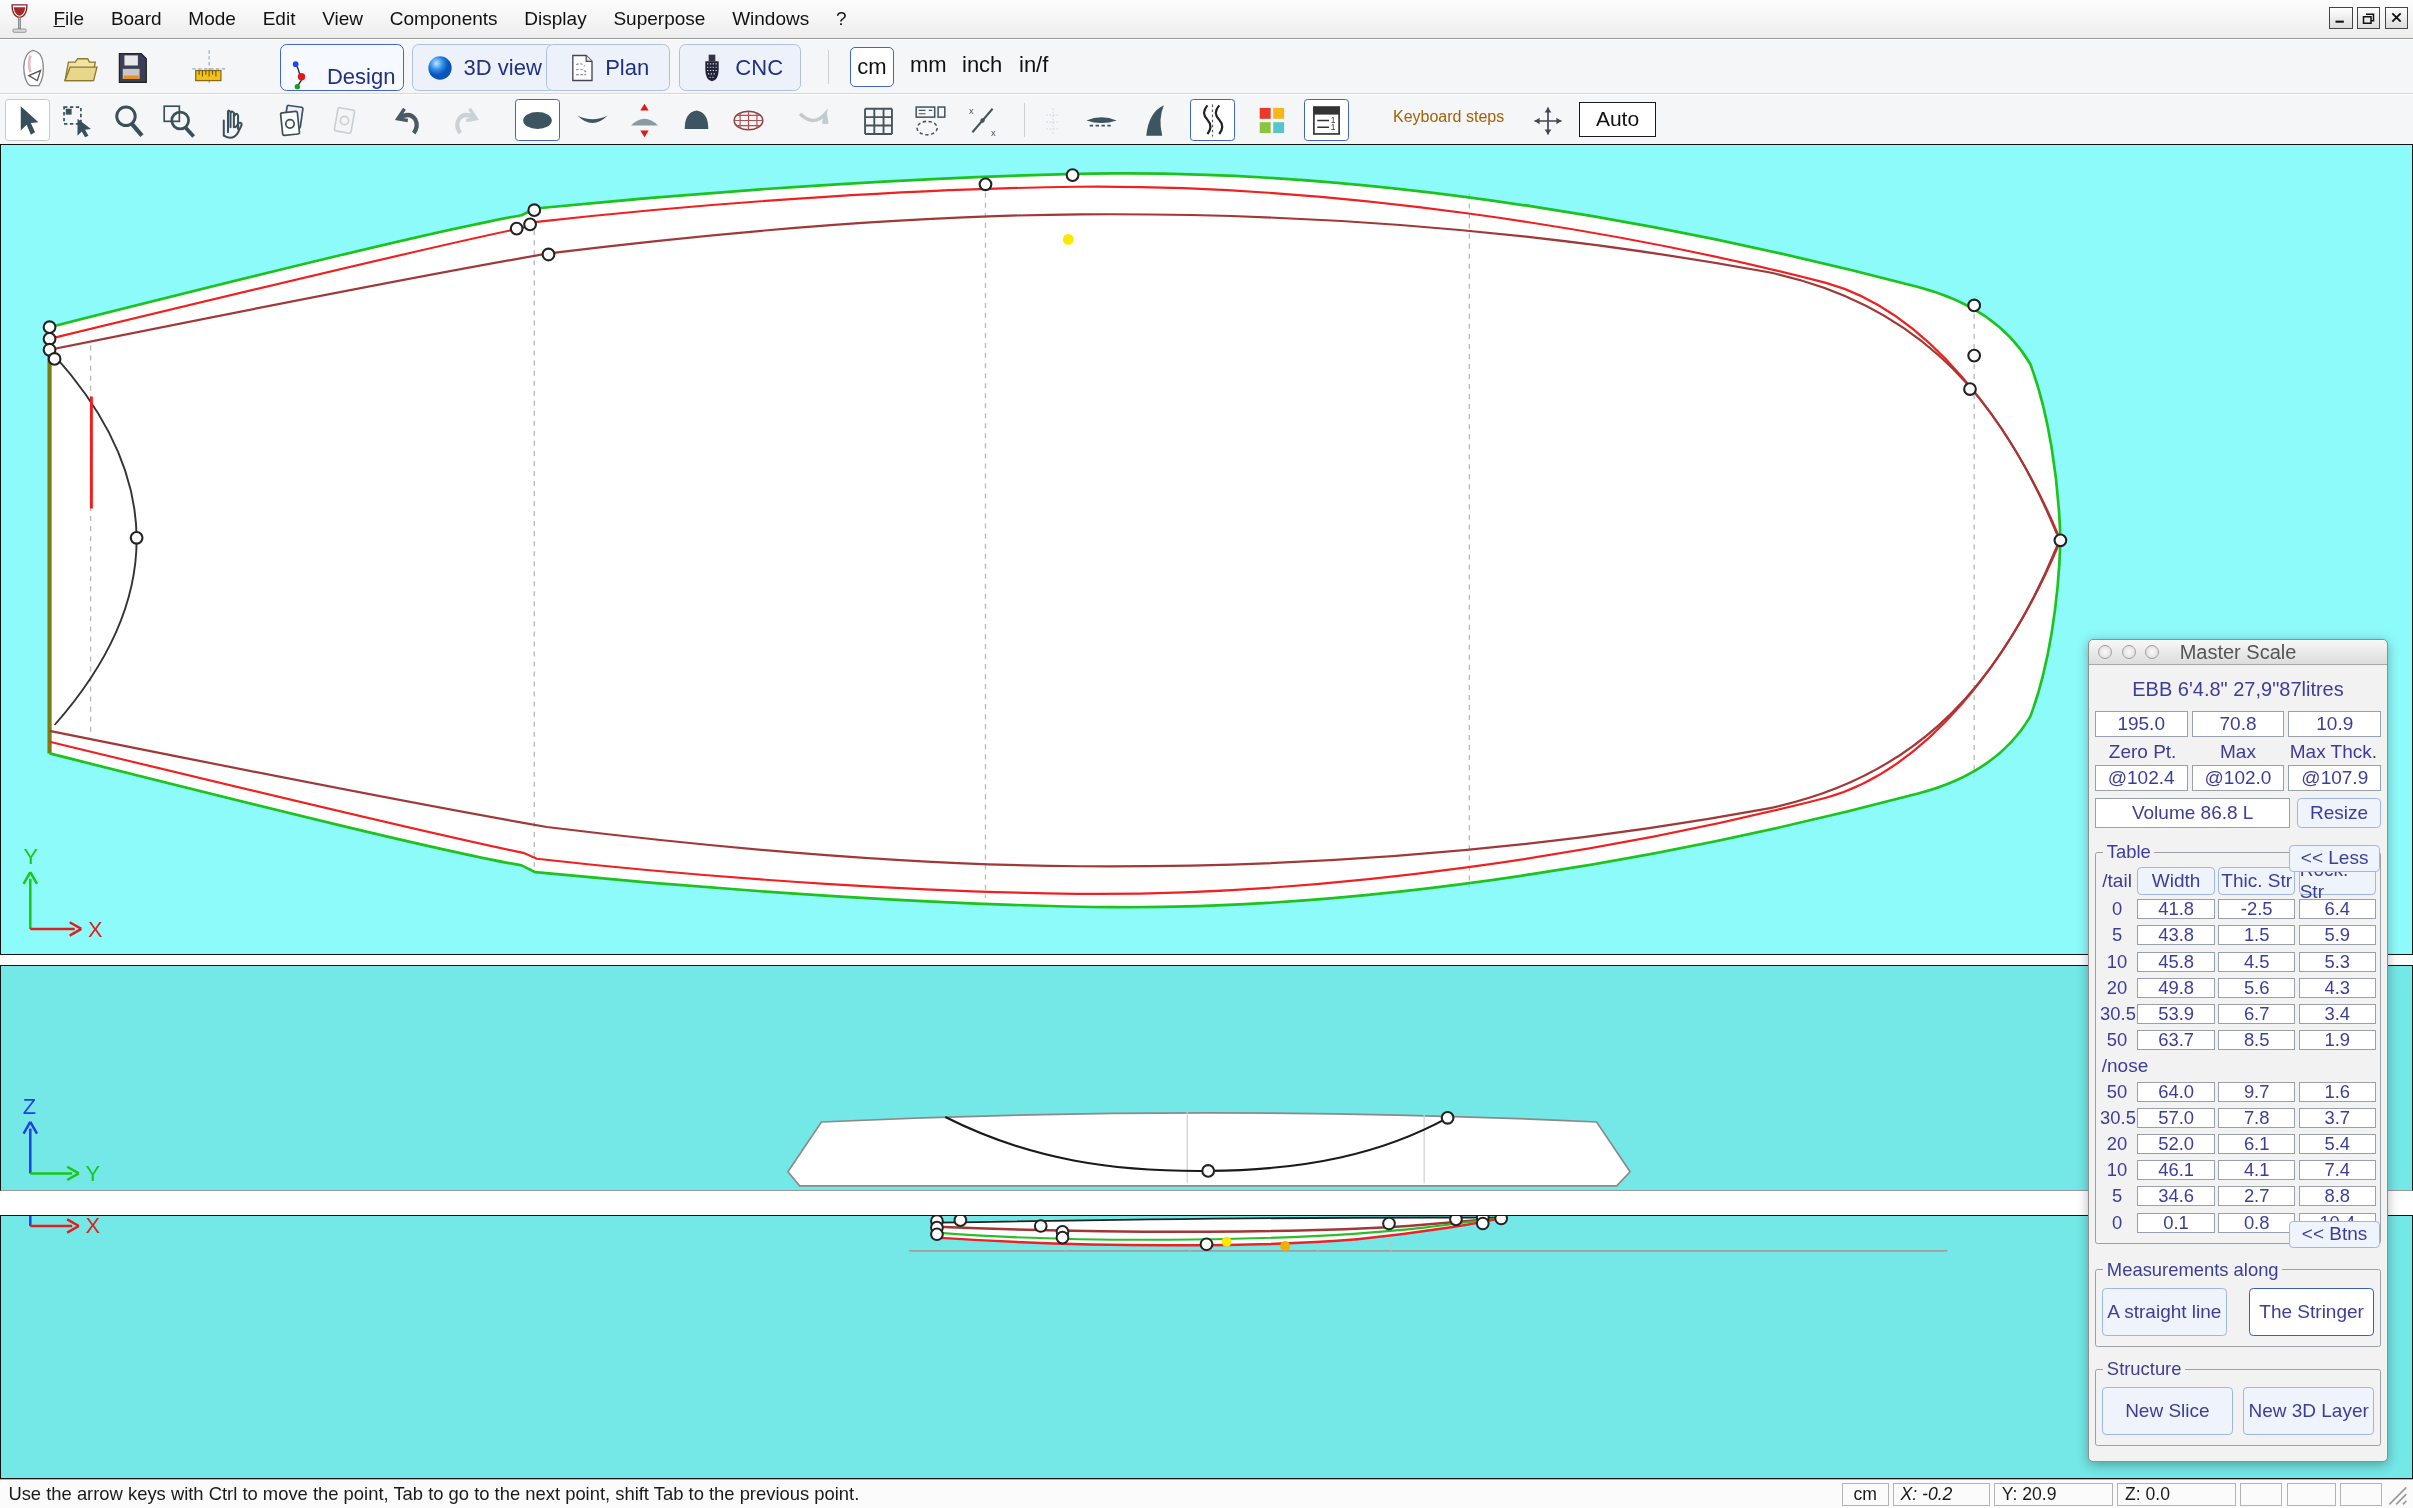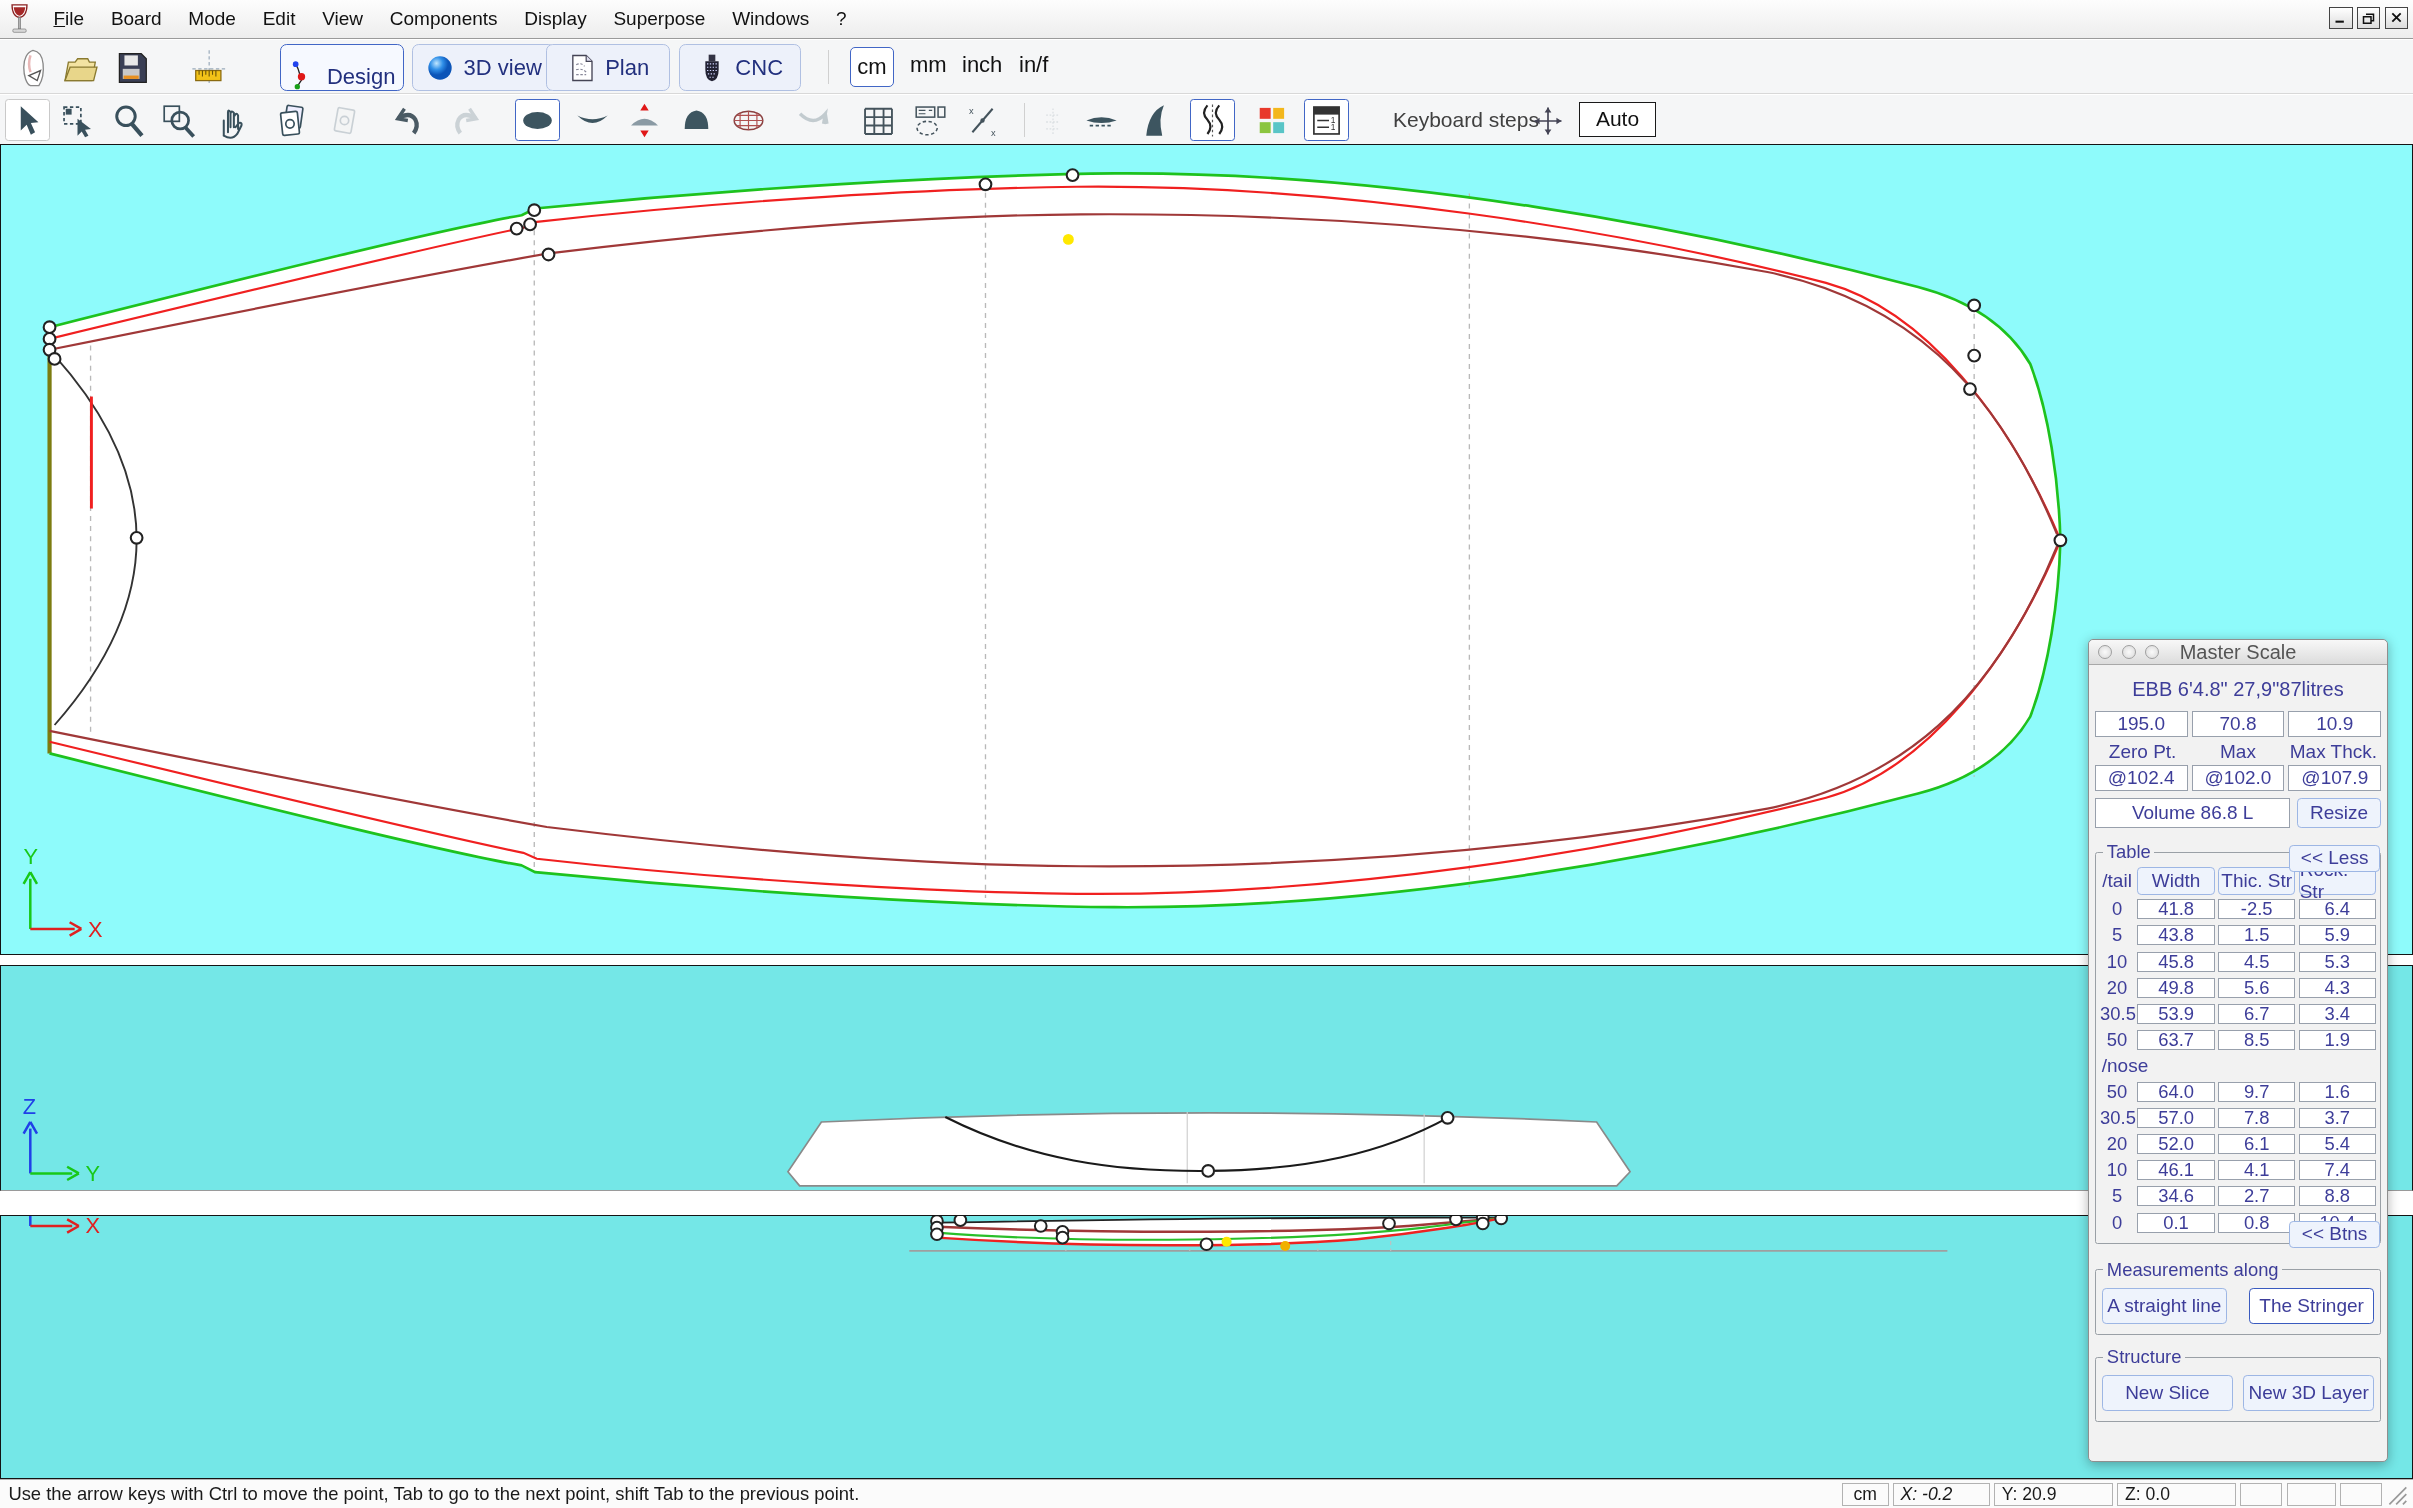--- a/index.html
+++ b/index.html
@@ -31,21 +31,21 @@
   .tb1-btn svg { width:30px; height:30px; }
   .unit { position:absolute; top:11.7px; font-size:22px; color:#111; }
   .unit-box { position:absolute; top:6.7px; width:44px; height:40px; border:1.7px solid #4166c6; border-radius:5px;
     background:#fff; display:flex; align-items:center; justify-content:center; font-size:22px; color:#111; }
   .icon-btn { position:absolute; top:4.2px; width:45px; height:42px; border-radius:3.4px;
     display:flex; align-items:center; justify-content:center; }
   .icon-btn svg { width:37px; height:37px; }
   .icon-btn.sel-white { background:#fff; border:0.8px solid #c9c9c9; }
   .icon-btn.sel-blue { background:#fff; border:1.7px solid #4166c6; }
   .tsep { position:absolute; top:8.4px; width:0.8px; height:34px; background:#d0d0d0; }
-  .kb-label { position:absolute; top:12.6px; font-size:21px; color:#404040; }
+  .kb-label { position:absolute; top:12.6px; font-size:16px; color:#a16207; }
   .auto-btn { position:absolute; top:6.7px; width:77px; height:35px; border:1.7px solid #1a1a1a; background:#fff;
     display:flex; align-items:center; justify-content:center; font-size:21px; color:#111; }
 
   
   .canvas-wrap { position:absolute; left:0; top:144px; width:2413px; height:1335px; background:#fff; }
   .panel { position:absolute; left:0; width:2413px; border:1.7px solid #141414; overflow:hidden; }
   .panel-top { top:0; height:811px; background:#8efbfb; }
   .panel-mid { top:821px; height:226px; background:#74e7e7; border-bottom:0.8px solid #9a9a9a; }
   .panel-bot { top:1071px; height:264px; background:#74e7e7; }
   .panel svg.draw { position:absolute; left:0; top:0; width:100%; height:100%; }
@@ -78,21 +78,21 @@
   .btns-btn { position:absolute; right:0px; bottom:-5px; width:91px; height:27px; }
   .t-head { display:flex; gap:3.4px; align-items:center; margin-bottom:3.4px; }
   .t-head .t-pos { width:34px; font-size:19px; }
   .t-head .pbtn { flex:1; height:28px; }
   .t-row { display:flex; gap:3.4px; align-items:center; margin-bottom:4.2px; }
   .t-pos { width:34px; text-align:center; font-size:18.4px; flex:0 0 34px; }
   .t-cell { flex:1; background:#fff; border:0.8px solid #98a0ac; height:20px; display:flex; align-items:center;
     justify-content:center; font-size:18.4px; }
   .sect-lbl { font-size:19px; margin:3.4px 0 3.4px 1.7px; }
   .two-btn { display:flex; gap:10px; padding:3.4px 1.7px 5px 1.7px; }
-  .two-btn .pbtn { flex:1; height:36px; }
+  .two-btn .pbtn { flex:1; height:48px; }
 
   
   .statusbar { position:absolute; left:0; top:1479px; width:2413px; height:29px; background:#fbfbfb;
     border-top:0.8px solid #b5b5b5; display:flex; align-items:center; font-size:18.4px; color:#1a1a1a; }
   .status-msg { margin-left:8.4px; flex:0 0 auto; }
   .status-right { position:absolute; right:5px; top:3.4px; display:flex; gap:4.2px; align-items:center; }
   .sbox { border:0.8px solid #b2b2b2; height:22.6px; display:flex; align-items:center; padding:0 6.7px; font-size:17.6px; }
   .sbox.center { justify-content:center; }
 </style>
 </head>

